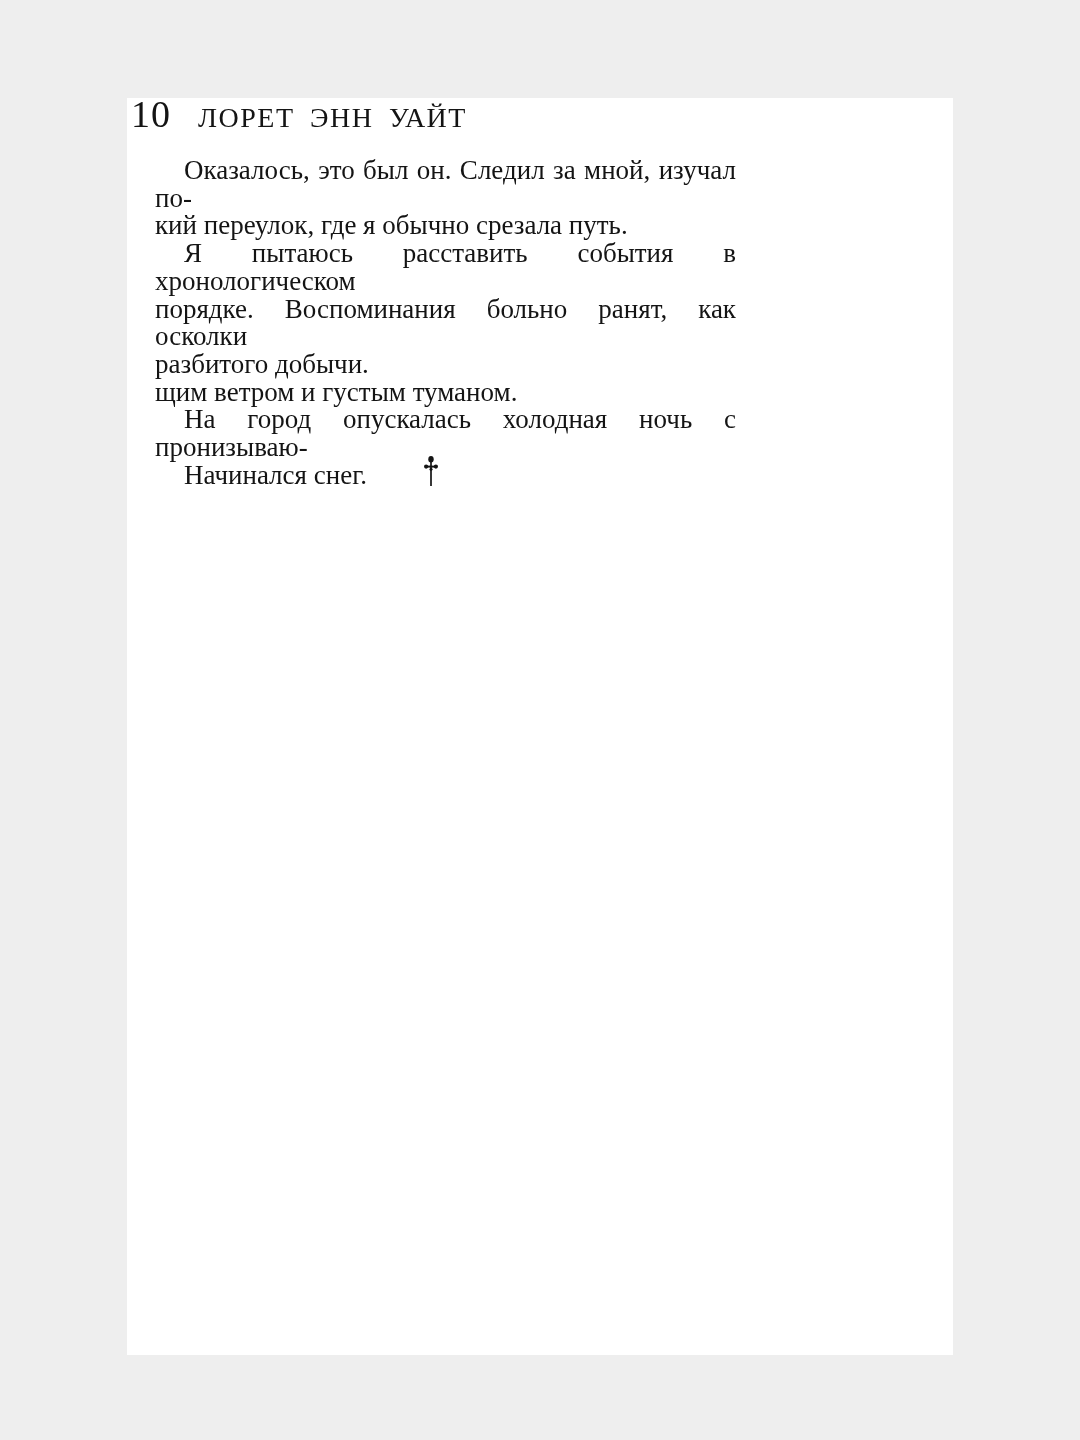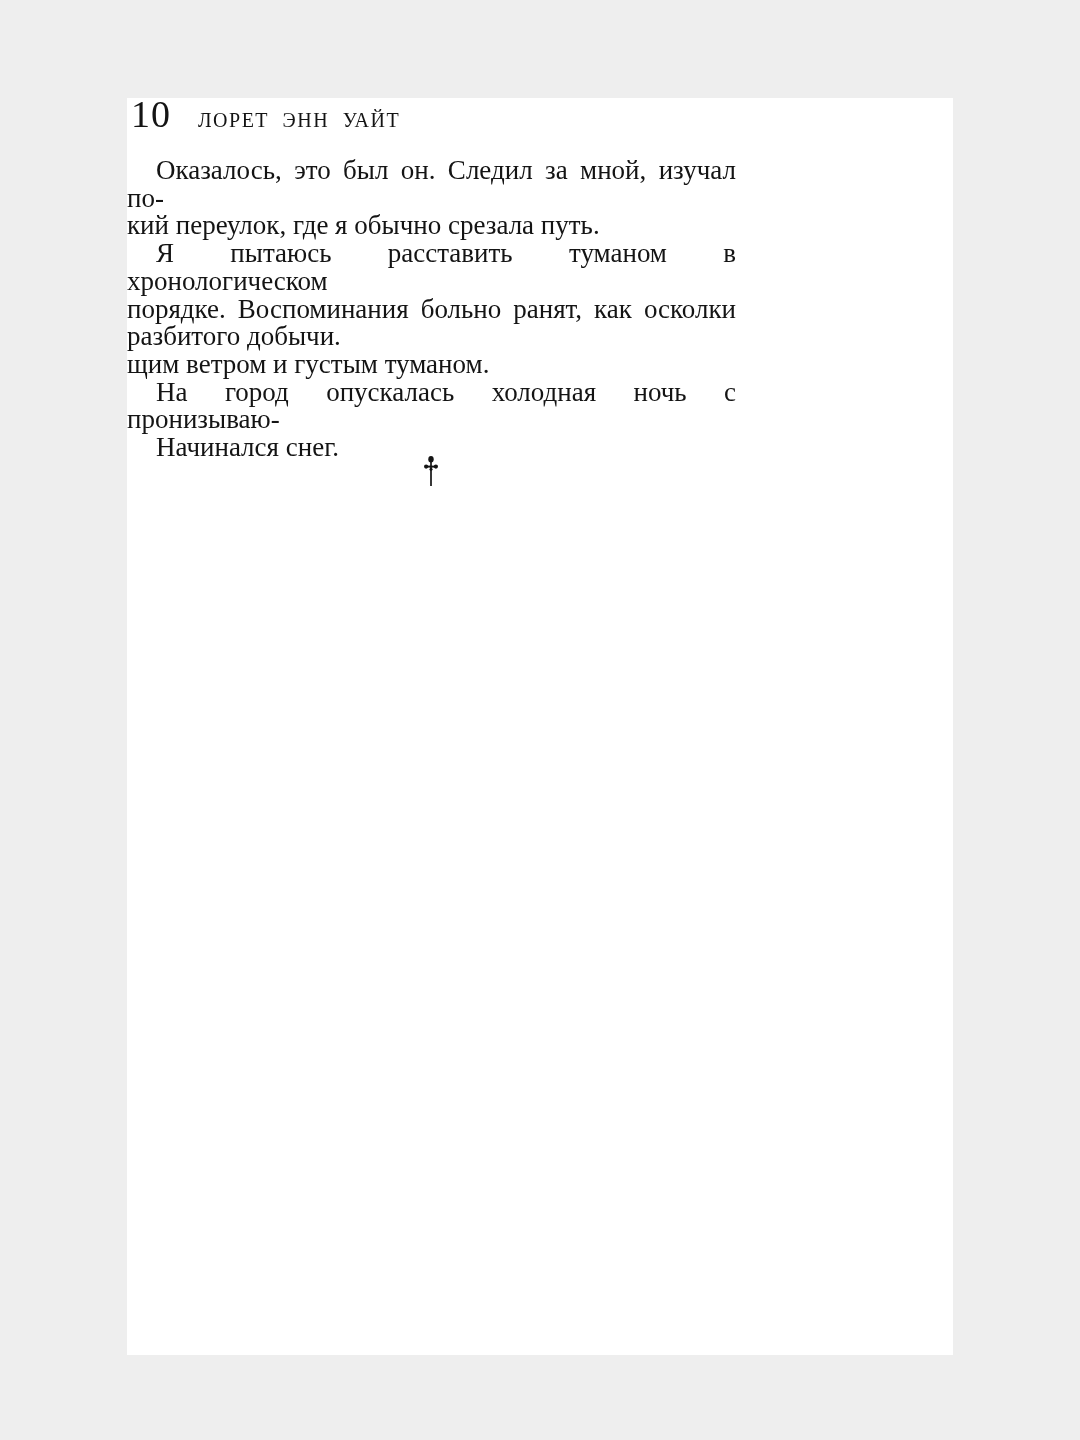--- a/index.html
+++ b/index.html
@@ -35,39 +35,40 @@
     gap: 27px;
     color: #141414;
     white-space: nowrap;
   }
   .page-number {
     font-size: 38px;
     line-height: 1;
     letter-spacing: 1px;
   }
   .running-title {
-    font-size: 20px;
+    font-size: 28px;
     line-height: 1;
     letter-spacing: 1.5px;
     word-spacing: 7px;
   }
   .body-text {
     position: absolute;
     left: 127px;
     top: 157px;
     width: 609px;
     font-size: 27px;
     line-height: 27.7px;
     color: #141414;
     hyphens: none;
   }
   .paragraph { margin: 0; padding: 0; }
   .line {
     text-align: justify;
     text-align-last: justify;
+    padding-left: 28px;
   }
   .line.last {
     text-align: center;
     text-align-last: left;
   }
   .line.indent {
     text-indent: 29px;
   }
   .scene-break {
     position: absolute;
@@ -91,21 +92,21 @@
   </div>
 
   <div class="body-text">
 
     <div class="paragraph">
       <div class="line indent">Оказалось, это был он. Следил за мной, изучал по-</div>
       <div class="line last">кий переулок, где я обычно срезала путь.</div>
     </div>
 
     <div class="paragraph">
-      <div class="line indent">Я пытаюсь расставить туманом в хронологическом</div>
+      <div class="line indent">Я пытаюсь расставить события в хронологическом</div>
       <div class="line">порядке. Воспоминания больно ранят, как осколки</div>
       <div class="line last">разбитого добычи.</div>
     </div>
 
     <div class="paragraph">
       <div class="line last">щим ветром и густым туманом.</div>
       <div class="line indent">На город опускалась холодная ночь с пронизываю-</div>
     </div>
 
     <div class="paragraph">

